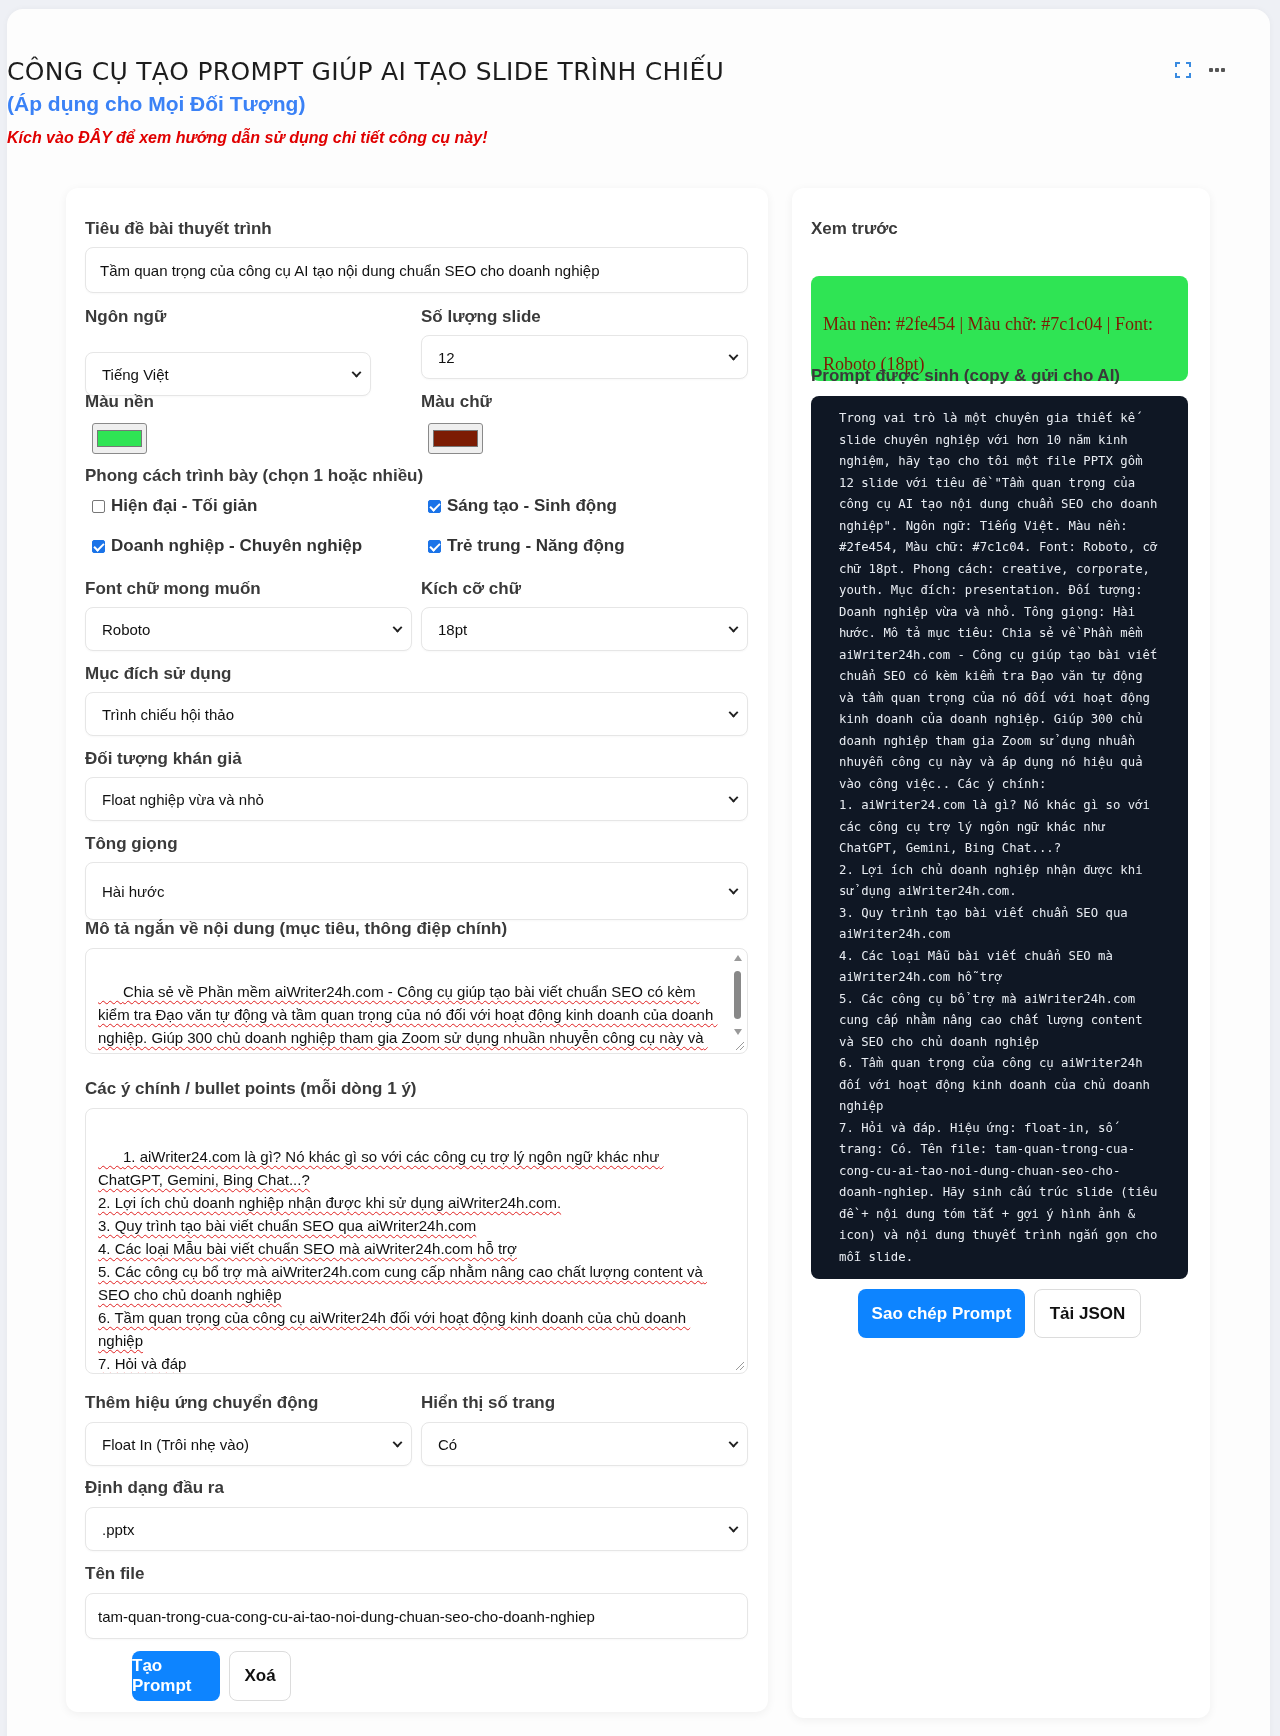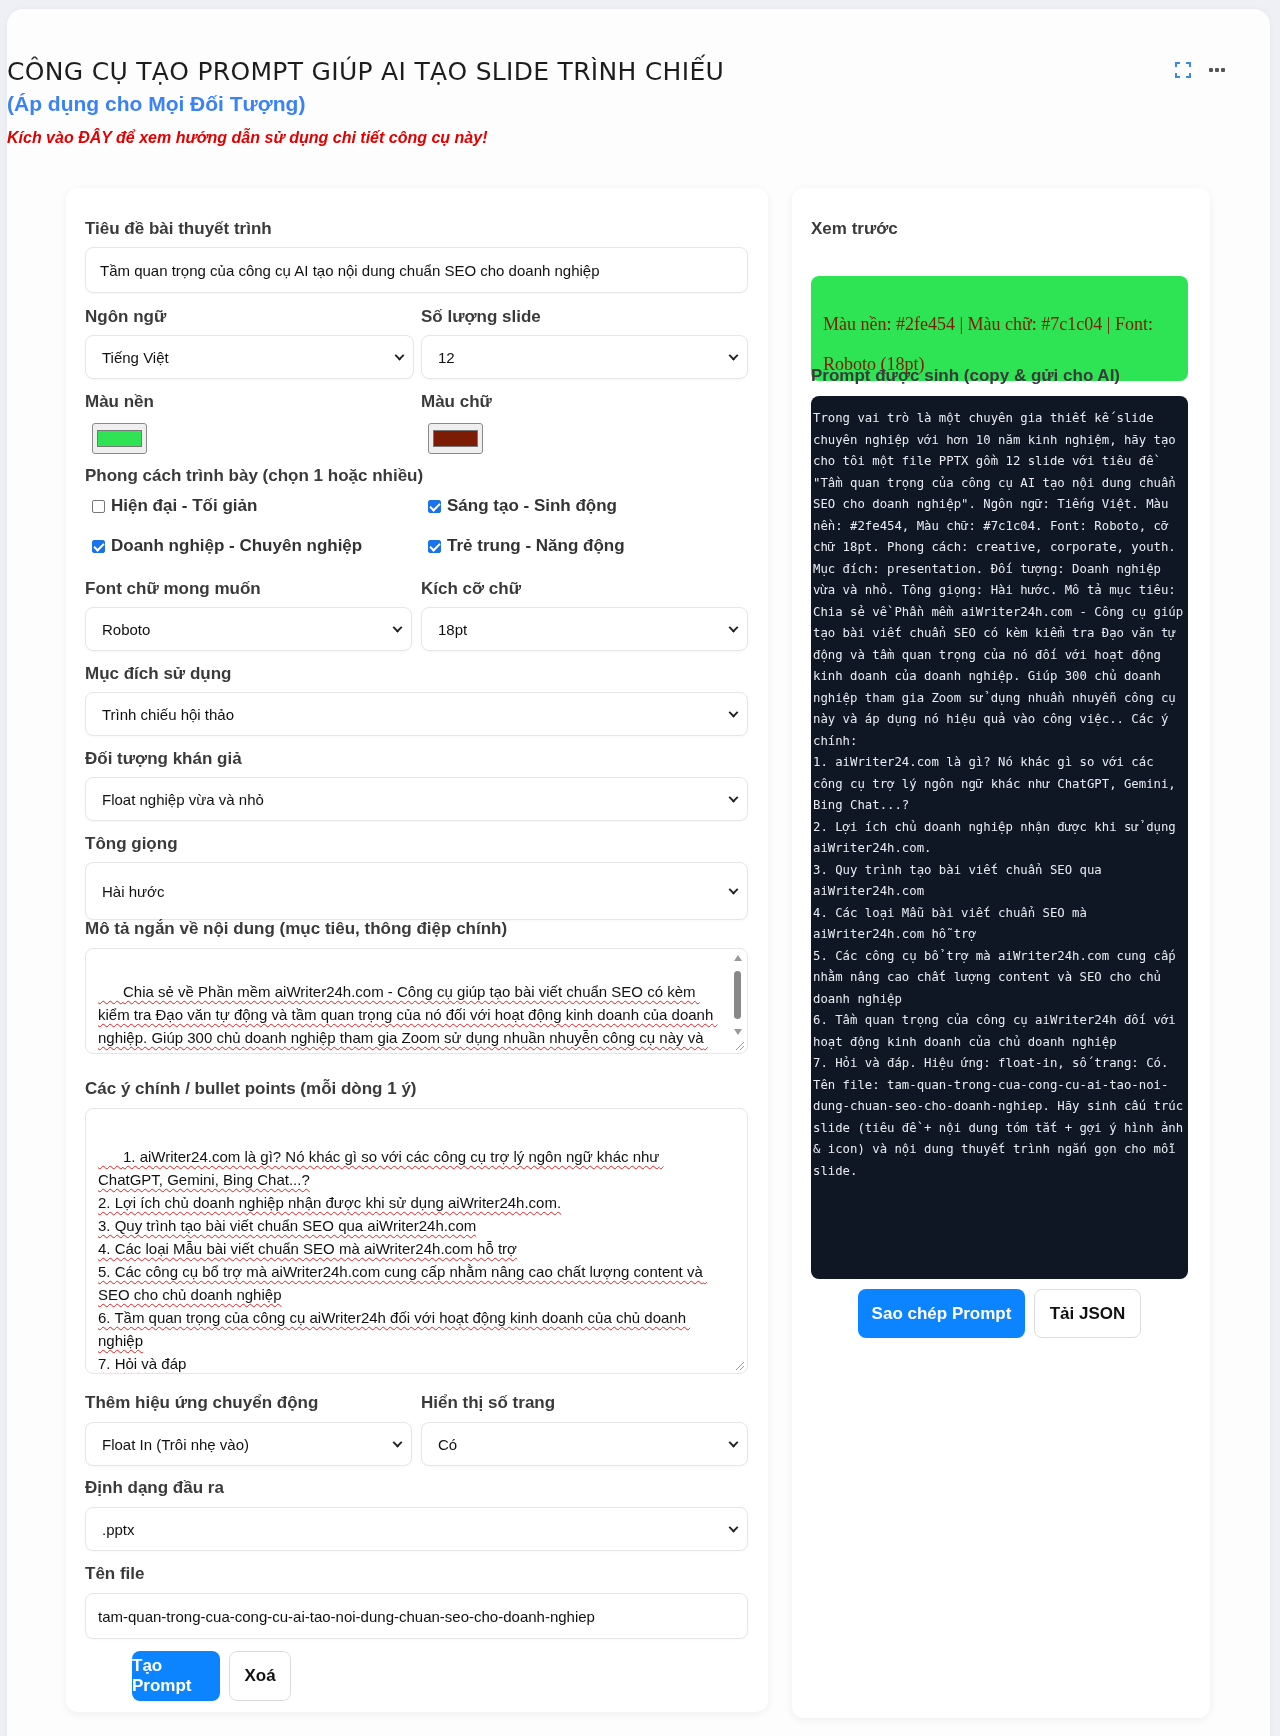--- a/index.html
+++ b/index.html
@@ -96,21 +96,21 @@
   .btn.primary { background: #0d84ff; color: #fff; }
   .btn.ghost { background: #fff; color: #111; border: 1px solid #dcdcdc; }
 
   .preview {
     position: absolute; left: 19px; top: 60px; width: 377px; height: 105px;
     border-radius: 8px; padding: 28px 12px; font-family: "Liberation Serif", serif;
     font-size: 18px; line-height: 40px; margin-top: 28px;
   }
   .prompt-box {
     position: absolute; left: 19px; top: 208px; width: 377px; height: 883px;
-    background: #0f1724; border-radius: 8px; padding: 12px 2px;
+    background: #0f1724; border-radius: 8px; padding: 12px 28px;
     font-family: "DejaVu Sans Mono", monospace; font-size: 12.3px; line-height: 21.5px;
     color: #e8ecf2; white-space: pre-wrap; word-break: break-word; overflow: hidden;
   }
 </style>
 </head>
 <body>
 
 <div class="outer">
   <div class="title">CÔNG CỤ TẠO PROMPT GIÚP AI TẠO SLIDE TRÌNH CHIẾU</div>
   <div class="subtitle">(Áp dụng cho Mọi Đối Tượng)</div>
@@ -127,21 +127,21 @@
         <i></i>
         <i></i>
       </div>
   </div>
 
   <div class="panel left">
     <div class="lbl" style="left:19px;top:31px">Tiêu đề bài thuyết trình</div>
     <div class="field" style="left:19px;top:59px;width:663px;height:46px">Tầm quan trọng của công cụ AI tạo nội dung chuẩn SEO cho doanh nghiệp</div>
 
     <div class="lbl" style="left:19px;top:119px">Ngôn ngữ</div>
-    <div class="field select" style="left:19px;top:147px;width:329px;height:44px">
+    <div class="field select" style="left:19px;top:164px;width:286px;height:44px">
       <span>Tiếng Việt</span>
       <span class="chev"></span>
     </div>
     <div class="lbl" style="left:355px;top:119px">Số lượng slide</div>
     <div class="field select" style="left:355px;top:147px;width:327px;height:44px">
       <span>12</span>
       <span class="chev"></span>
     </div>
 
     <div class="lbl" style="left:19px;top:204px">Màu nền</div>

